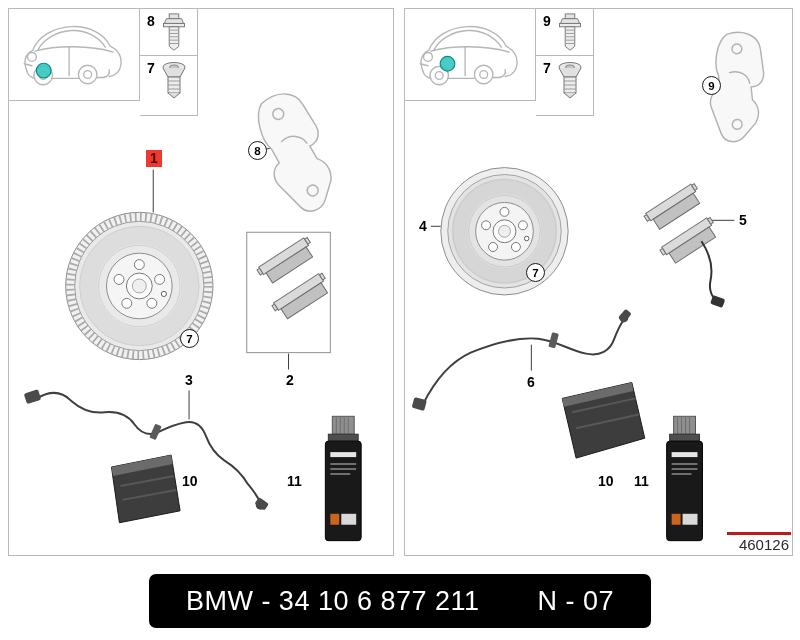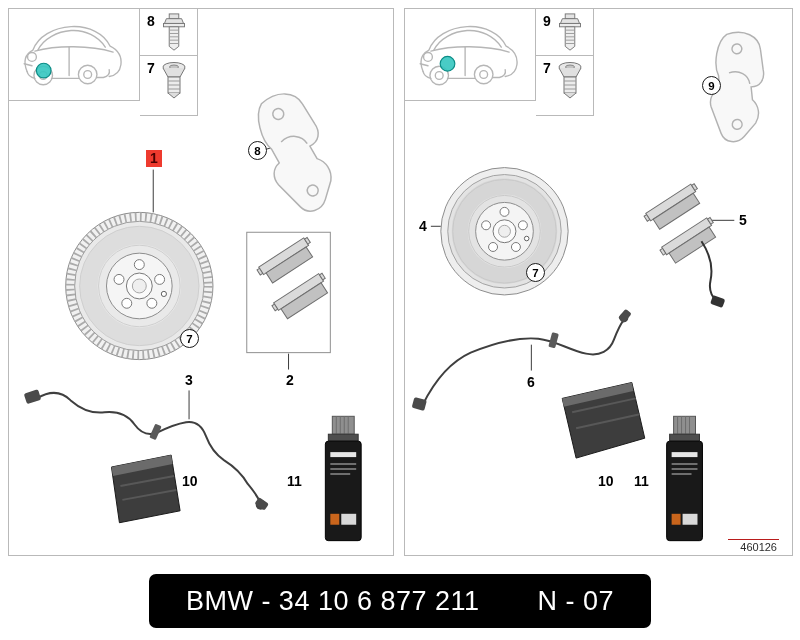--- a/index.html
+++ b/index.html
@@ -12,21 +12,21 @@
   .car-box{position:absolute;left:0;top:0;width:131px;height:92px;border-right:1px solid #b9b9b9;border-bottom:1px solid #b9b9b9;background:#fff}
   .car-box svg{position:absolute;left:2px;top:2px}
   .cell{position:absolute;background:#fff;border-right:1px solid #b9b9b9;border-bottom:1px solid #b9b9b9}
   .cell-top{left:131px;top:0;width:58px;height:47px}
   .cell-bottom{left:131px;top:47px;width:58px;height:60px}
   .cell .lbl{left:7px;top:4px}
   .cell svg{position:absolute;right:5px;top:3px}
   .lbl{position:absolute;font-size:14px;font-weight:bold;color:#000;line-height:16px}
   .lbl.red{background:#ee3a2e;color:#4a0000;padding:1px 4px;line-height:15px}
   .circ{position:absolute;width:19px;height:19px;border:1.4px solid #1a1a1a;border-radius:50%;background:#fff;font-size:11.5px;font-weight:bold;color:#000;display:flex;align-items:center;justify-content:center}
-  .sheet{position:absolute;right:13px;bottom:2px;font-size:11px;color:#2c2c2c;border-top:1px solid #b91c1c;padding:1px 2px 0 12px}
+  .sheet{position:absolute;right:1px;bottom:2px;font-size:15px;color:#2c2c2c;border-top:3px solid #b91c1c;padding:1px 2px 0 12px}
   .footer{position:absolute;left:149px;top:574px;width:502px;height:54px;background:#000;border-radius:7px;color:#fff;display:flex;align-items:center;justify-content:center;gap:58px;font-size:27px;letter-spacing:.5px}
 </style>
 </head>
 <body>
 
 <div class="panel" id="panel-left">
 
   <svg class="art" viewBox="0 0 386 546">
     <defs>
       <g id="padL">

